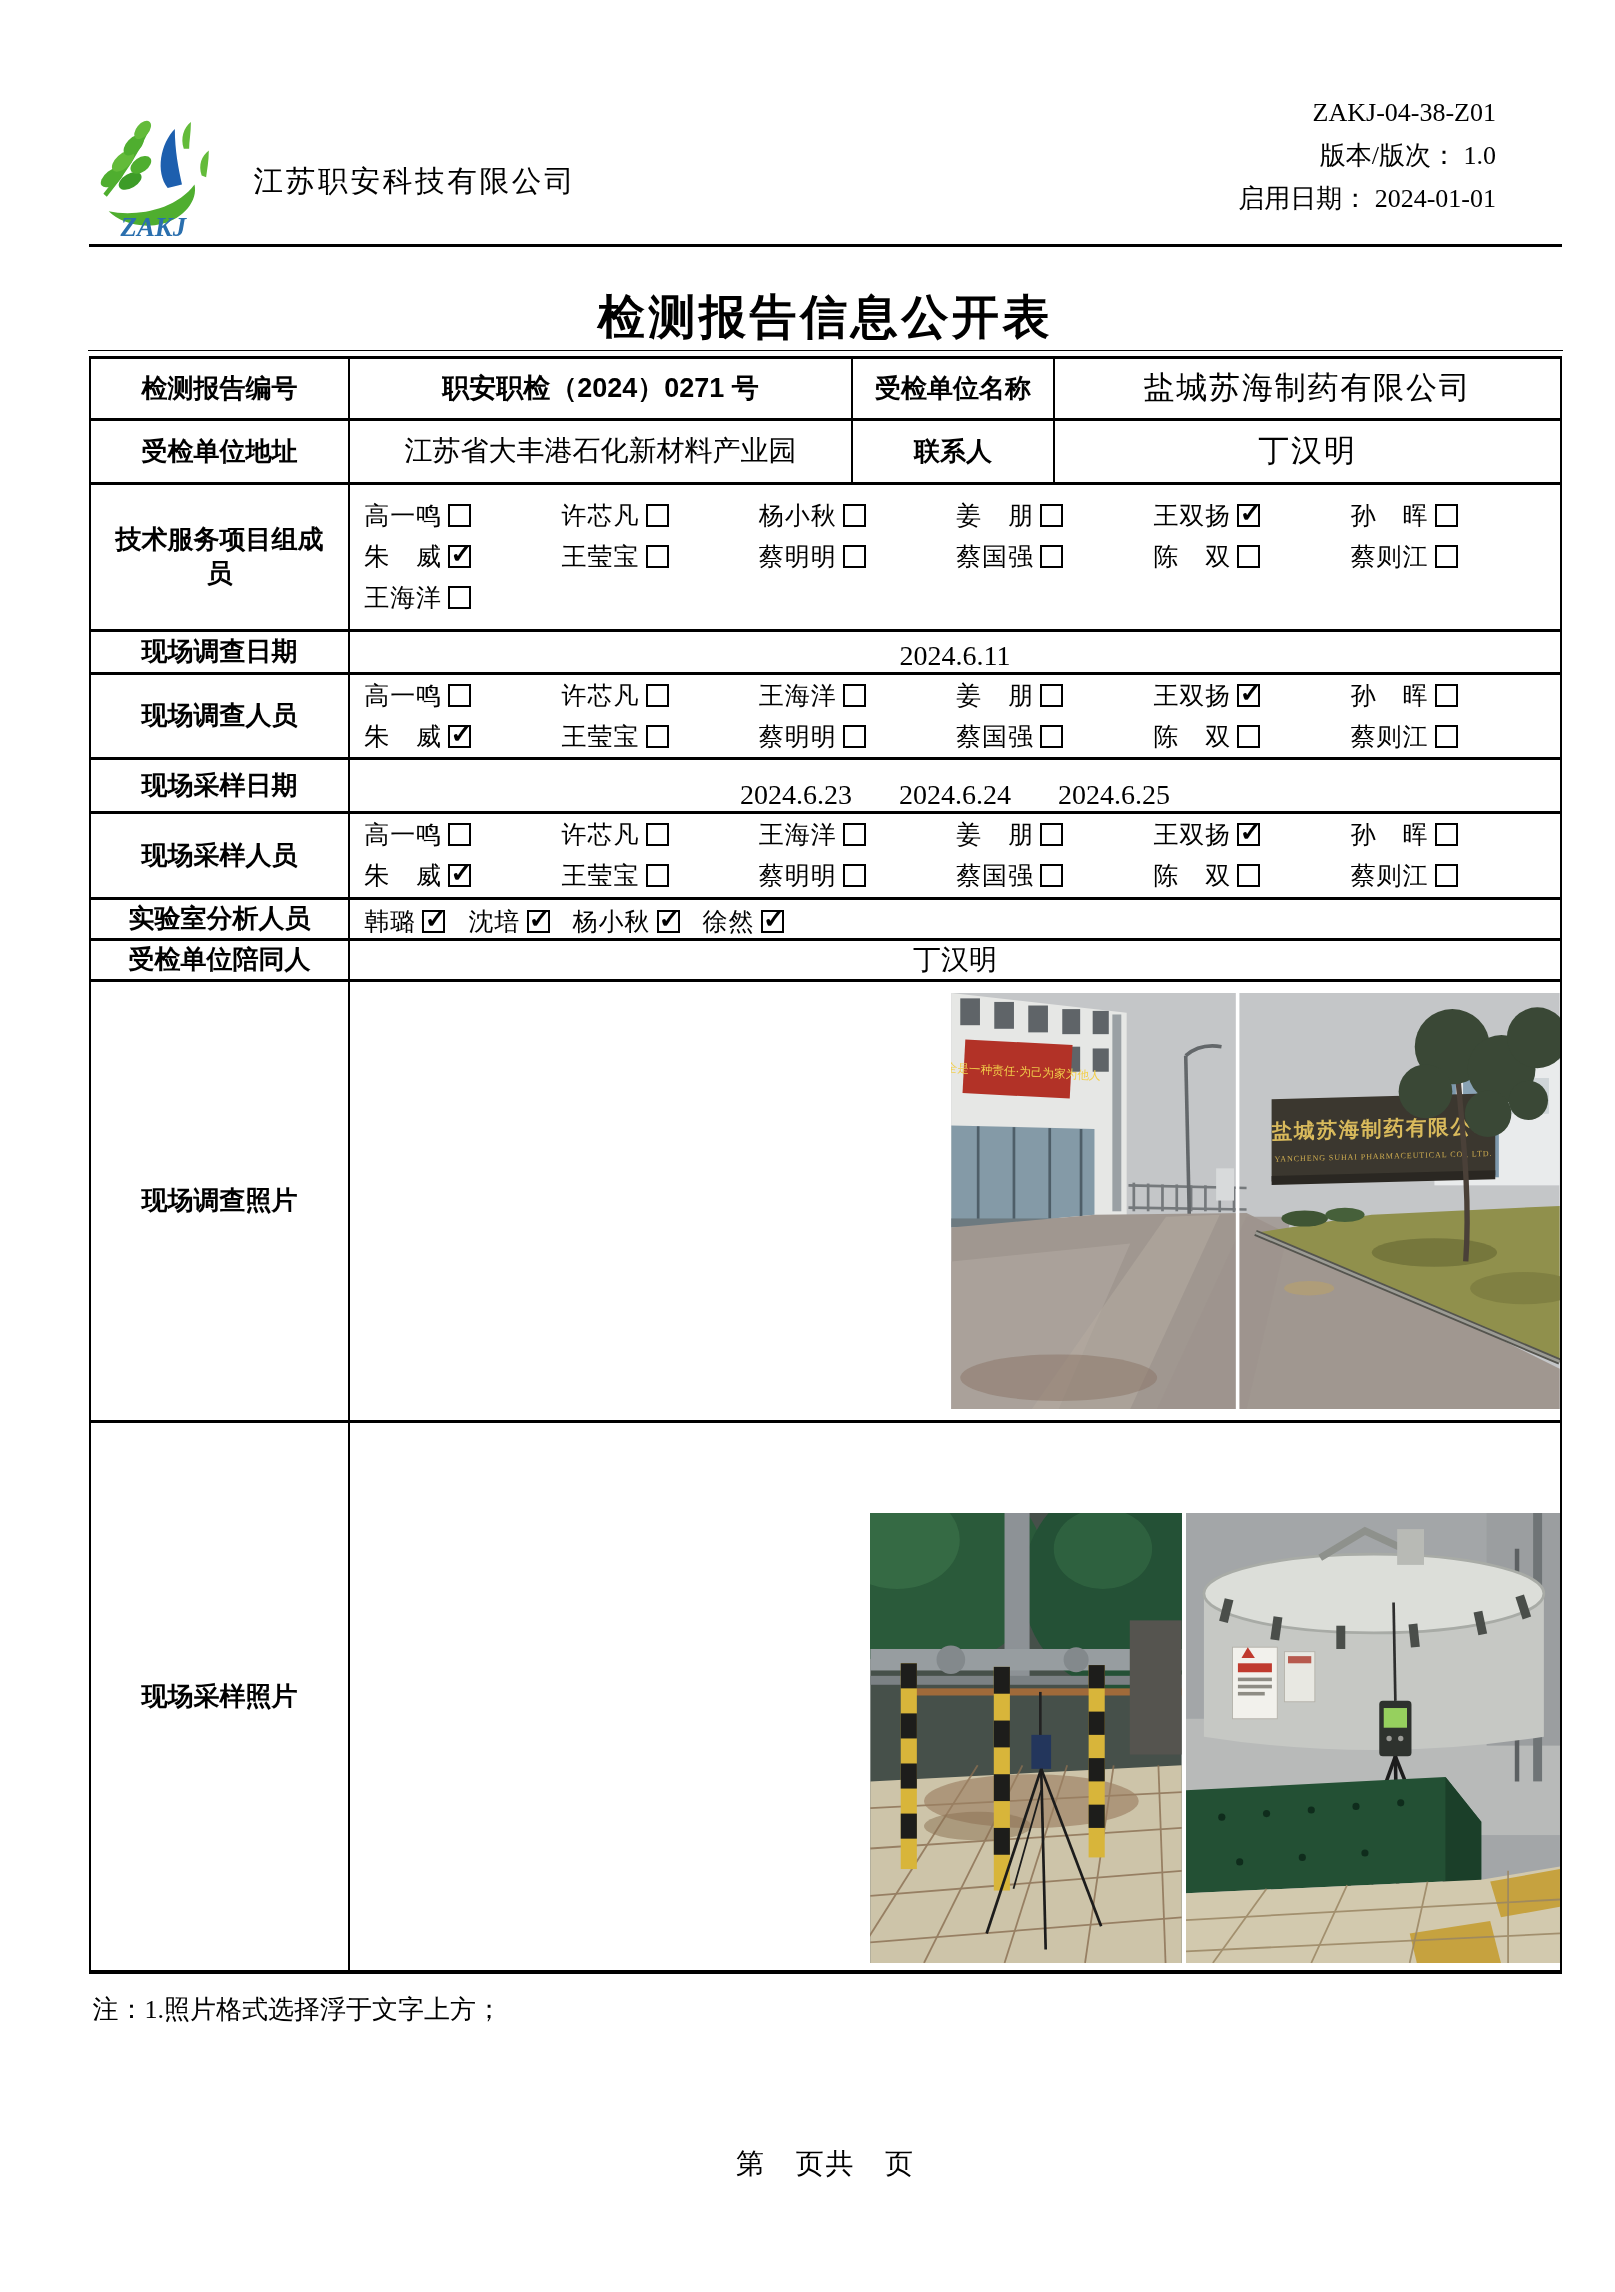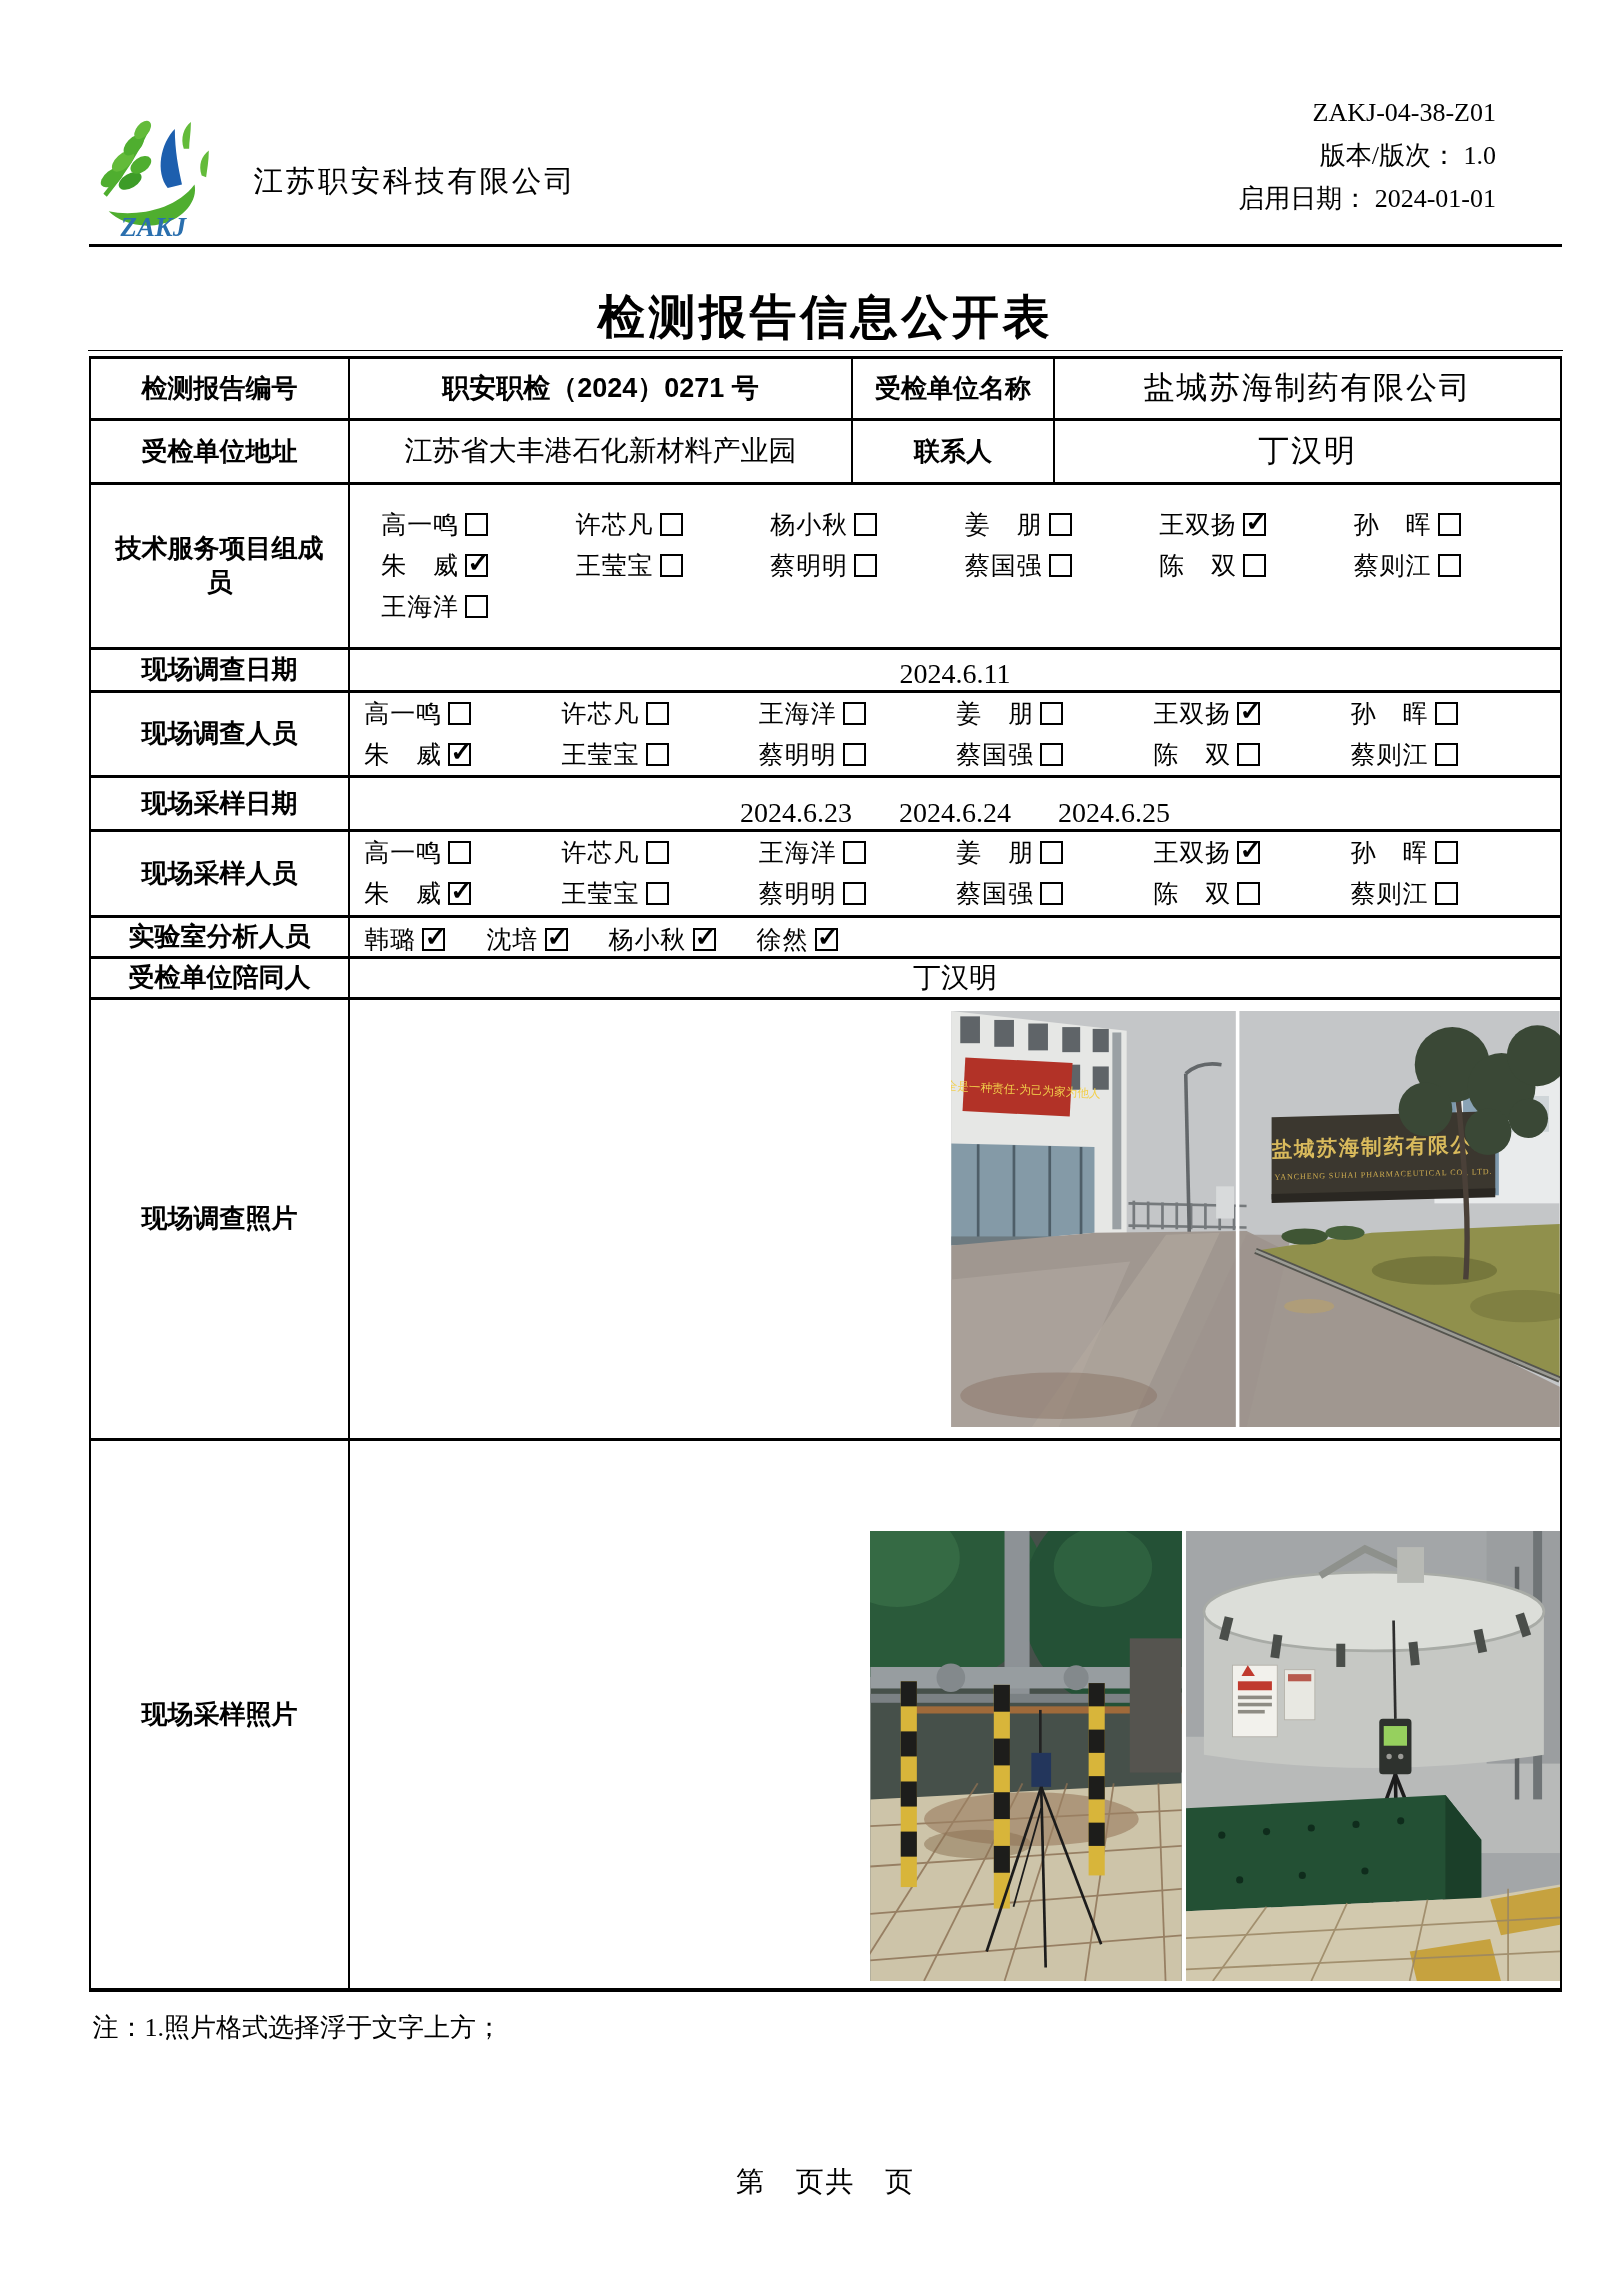--- a/index.html
+++ b/index.html
@@ -29,34 +29,34 @@
   .lab{font-family:"Liberation Sans",sans-serif;font-weight:700;font-size:26px;
        text-align:center;line-height:1.3;}
   .c1{width:259px;border-right:2.7px solid #000;flex:0 0 auto;padding:0 15px;}
   .c2{width:503px;border-right:2.7px solid #000;flex:0 0 auto;}
   .c3{width:202px;border-right:2.7px solid #000;flex:0 0 auto;}
   .c4{flex:1;}
   .cfill{flex:1;align-items:flex-end;}
   .v-serif{font-size:28px;}
   .v-big{font-size:31px;letter-spacing:1.8px;}
   .v-bold{font-family:"Liberation Sans",sans-serif;font-weight:700;font-size:27px;}
-  .r1{height:62px;} .r2{height:64px;} .r3{height:165px;gap:17px;} .r4{height:43px;}
+  .r1{height:62px;} .r2{height:64px;} .r3{height:147px;} .r4{height:43px;}
   .r5{height:85px;} .r6{height:54px;} .r7{height:86px;} .r8{height:41px;} .r9{height:41px;}
   .r10{height:441px;} .r11{height:547px;}
 
   
   .mgrid{display:flex;flex-wrap:wrap;align-content:center;padding-left:14.3px;width:100%;
          justify-content:flex-start;}
   .member{display:inline-flex;align-items:center;width:16.5%;height:41px;font-size:25px;white-space:nowrap;}
   .mname{letter-spacing:0.9px;}
   .cbox{display:inline-block;width:19px;height:19px;border:2.7px solid #000;margin-left:6.3px;
         position:relative;flex:0 0 auto;}
   .cbox[data-checked="true"]::after{content:"✓";position:absolute;left:0px;top:-9px;
         font-size:27px;font-weight:bold;font-family:"Liberation Sans",sans-serif;}
-  .labrow{display:flex;align-items:center;gap:41px;padding-left:14.3px;width:100%;}
+  .labrow{display:flex;align-items:center;gap:23px;padding-left:14.3px;width:100%;}
   .labrow .member{width:auto;height:auto;}
 
   .dates{display:flex;gap:47px;justify-content:center;width:100%;font-size:28px;}
   .date-single{font-size:28px;}
 
   
   .photo-cell{flex-direction:column;justify-content:flex-start;}
   .photo1-box{margin-top:10.7px;width:609px;height:416px;}
   .photo2-box{margin-top:90px;width:690px;height:450px;display:flex;gap:3.6px;}
   svg{display:block;}

